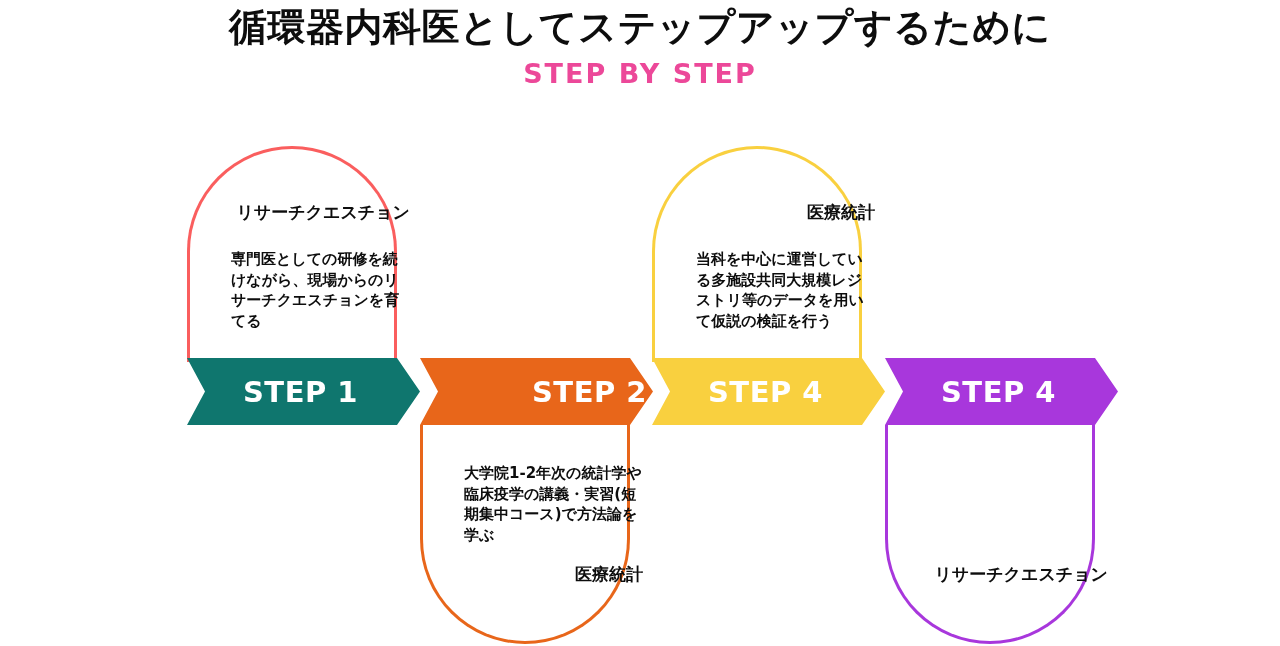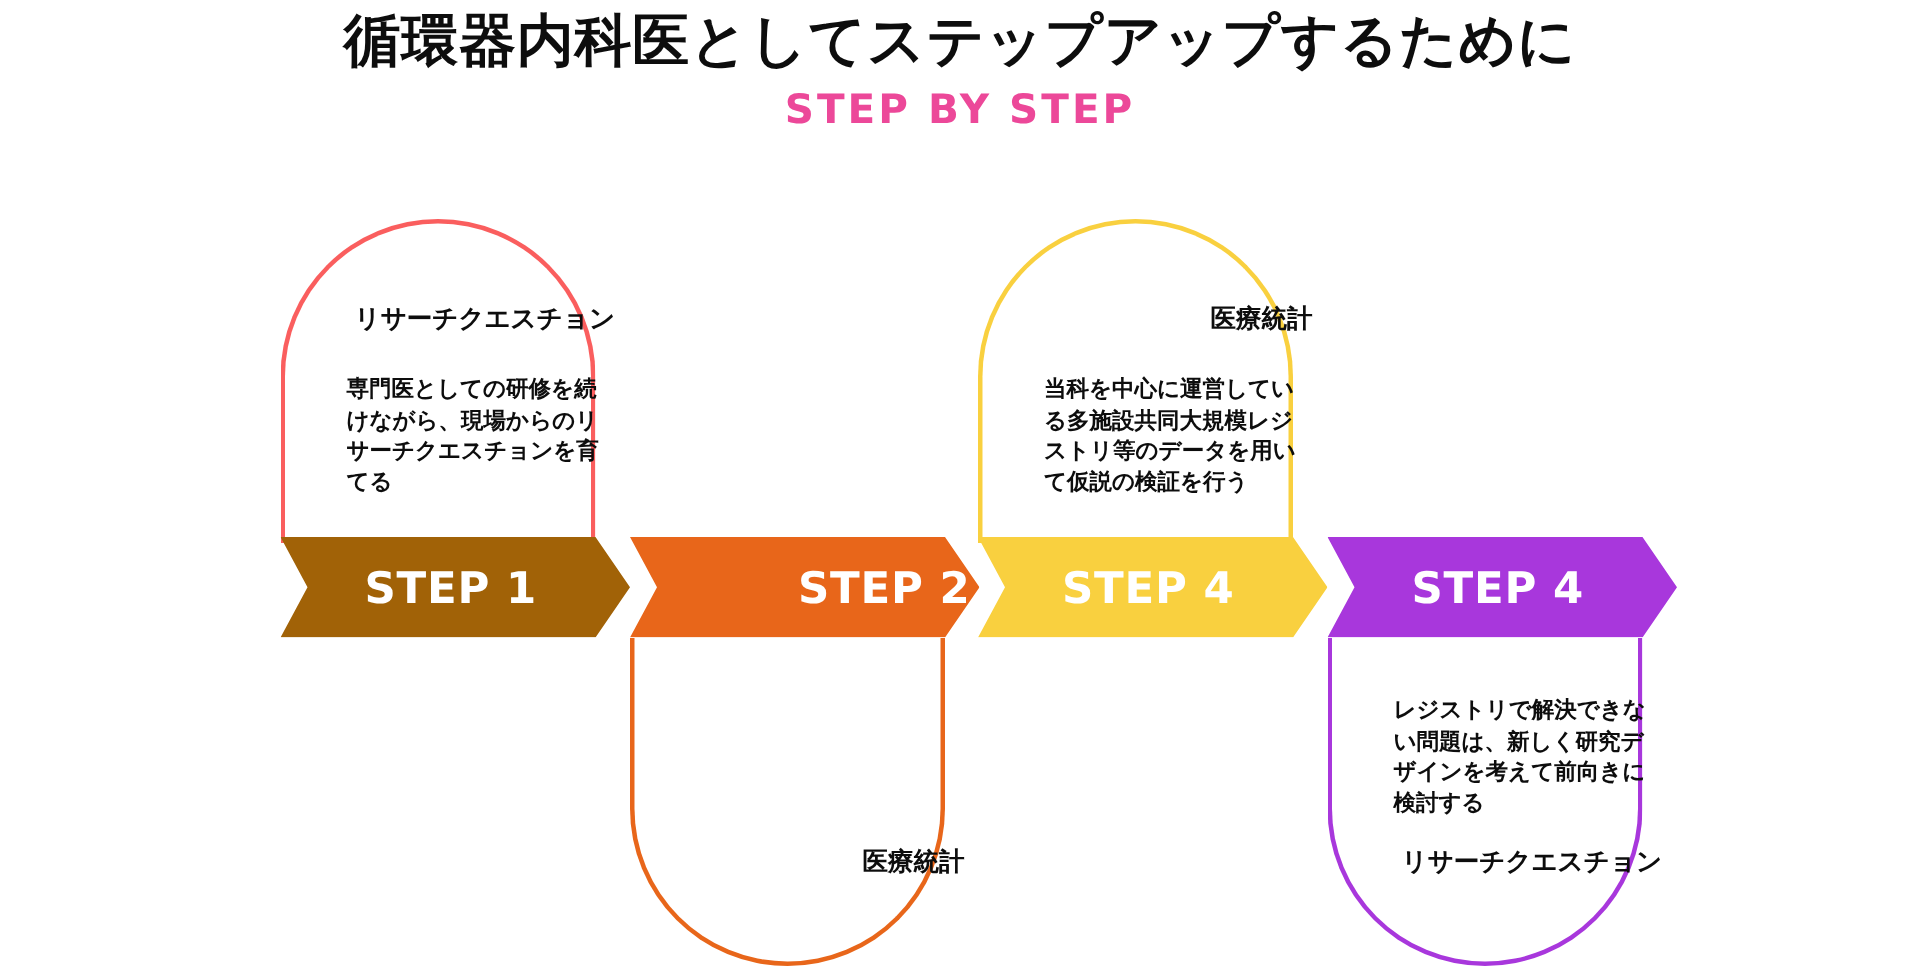--- a/index.html
+++ b/index.html
@@ -105,47 +105,47 @@
 <div class="canvas">
 
   <div class="page-title">循環器内科医としてステップアップするために</div>
   <div class="page-subtitle">STEP BY STEP</div>
 
   <div class="step-unit u1">
     <div class="card top" style="border-color: rgb(250, 94, 94);">
       <div class="card-title">リサーチクエスチョン</div>
       <div class="card-body">専門医としての研修を続けながら、現場からのリサーチクエスチョンを育てる</div>
     </div>
-    <div class="banner" style="background-color: #a16207;">
+    <div class="banner" style="background-color: #0f766e;">
       <span class="banner-label">STEP 1</span>
     </div>
   </div>
 
   <div class="step-unit u2">
     <div class="card bottom" style="border-color: rgb(232, 102, 26);">
+      <div class="card-body">大学院1-2年次の統計学や臨床疫学の講義・実習(短期集中コース)で方法論を学ぶ</div>
       <div class="card-title">医療統計</div>
     </div>
     <div class="banner" style="background-color: rgb(232, 102, 26); justify-content: flex-end;">
       <span class="banner-label">STEP 2</span>
     </div>
   </div>
 
   <div class="step-unit u3">
     <div class="card top" style="border-color: rgb(249, 208, 63);">
       <div class="card-title">医療統計</div>
       <div class="card-body">当科を中心に運営している多施設共同大規模レジストリ等のデータを用いて仮説の検証を行う</div>
     </div>
     <div class="banner" style="background-color: rgb(249, 208, 63);">
       <span class="banner-label">STEP 4</span>
     </div>
   </div>
 
   <div class="step-unit u4">
     <div class="card bottom" style="border-color: rgb(168, 55, 220);">
-      <div class="card-body">レジストリで解決できない問題は、新しく研究デザインを考えて前向きに検討する</div>
       <div class="card-title">リサーチクエスチョン</div>
     </div>
     <div class="banner" style="background-color: rgb(168, 55, 220);">
       <span class="banner-label">STEP 4</span>
     </div>
   </div>
 
 </div>
 
 </body></html>

